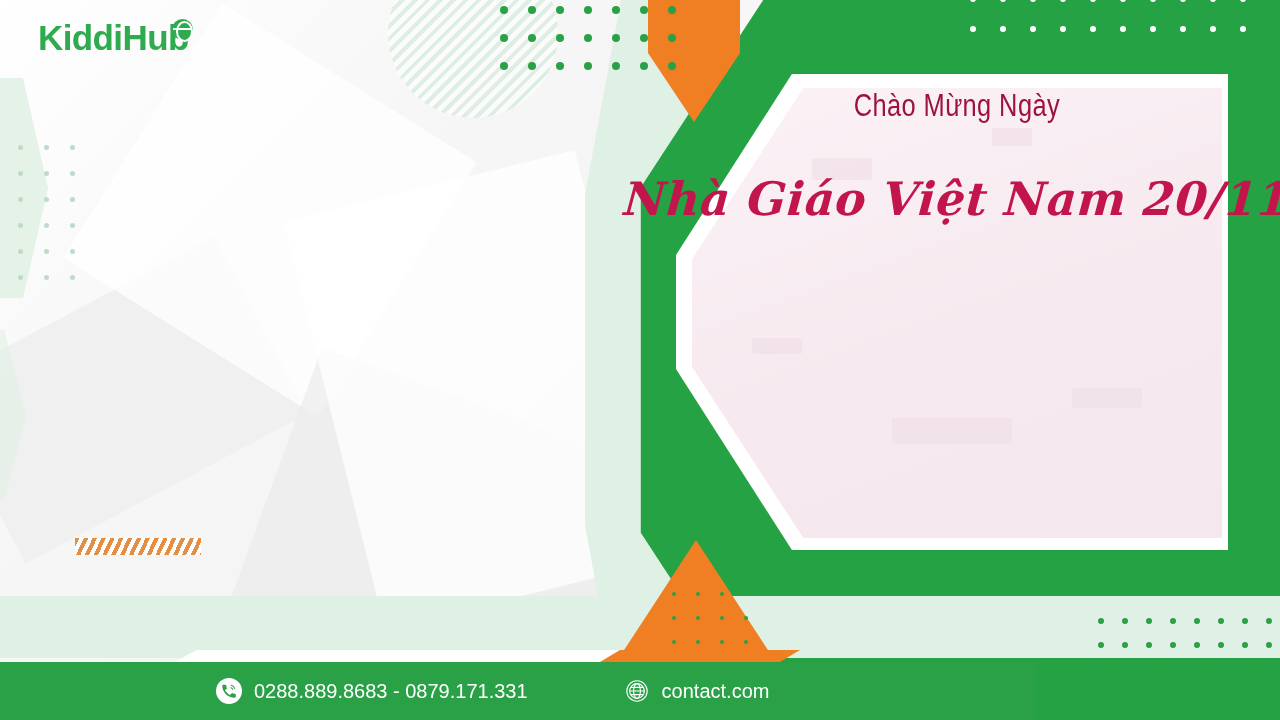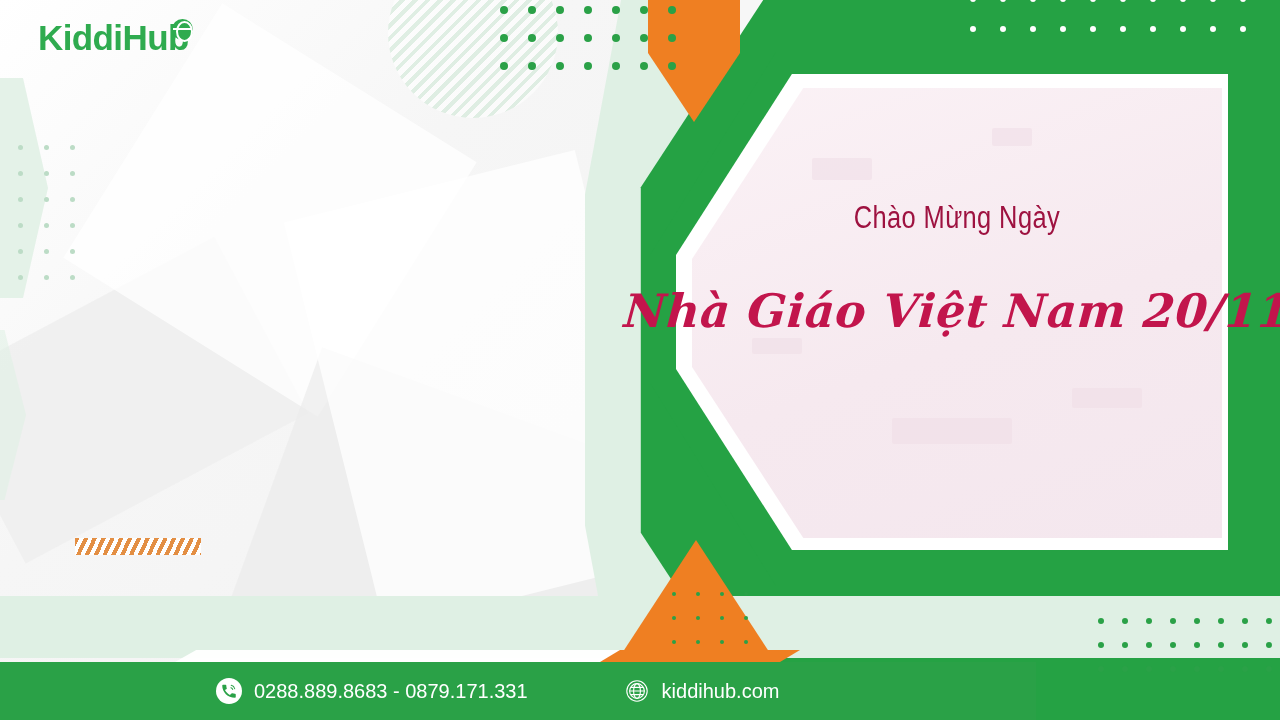--- a/index.html
+++ b/index.html
@@ -100,21 +100,21 @@
     background:linear-gradient(160deg,#fbf2f6 0%,#f6e9ef 55%,#f4e7ee 100%);
     clip-path:polygon(21% 0%,100% 0%,100% 100%,21% 100%,0% 62%,0% 38%);
     overflow:hidden;
   }
   .hex-pink .speck{
     position:absolute; background:#efdde6; opacity:.55; border-radius:2px;
   }
   .card-text{
     position:absolute; left:42px; top:36px; width:530px; height:550px;
     display:flex; flex-direction:column; align-items:center;
-    justify-content:flex-start; padding-top:112px;
+    justify-content:flex-start; 
   }
   .card-line1{
     font-family:"Liberation Sans Narrow","Liberation Sans", sans-serif;
     font-size:31px; letter-spacing:.5px; color:#9e1240;
     transform:scaleX(.82); transform-origin:center;
     white-space:nowrap;
   }
   .card-line2{
     margin-top:48px;
     font-family:"DejaVu Serif", serif;
@@ -403,18 +403,18 @@
 
     <div class="f-item f-web">
       <span class="f-ic">
         <svg width="24" height="24" viewBox="0 0 24 24">
           <circle cx="12" cy="12" r="10.2" fill="none" stroke="#ffffff" stroke-width="1.1"></circle>
           <circle cx="12" cy="12" r="7.4" fill="none" stroke="#ffffff" stroke-width="1.1"></circle>
           <ellipse cx="12" cy="12" rx="3.4" ry="7.4" fill="none" stroke="#ffffff" stroke-width="1.1"></ellipse>
           <path d="M4.6 12h14.8M5.6 8.4h12.8M5.6 15.6h12.8" stroke="#ffffff" stroke-width="1.1" fill="none"></path>
         </svg>
       </span>
-      <span>kiddihub.com</span>
+      <span>contact.com</span>
     </div>
 
   </div>
 
 </div>
 
 </body></html>

